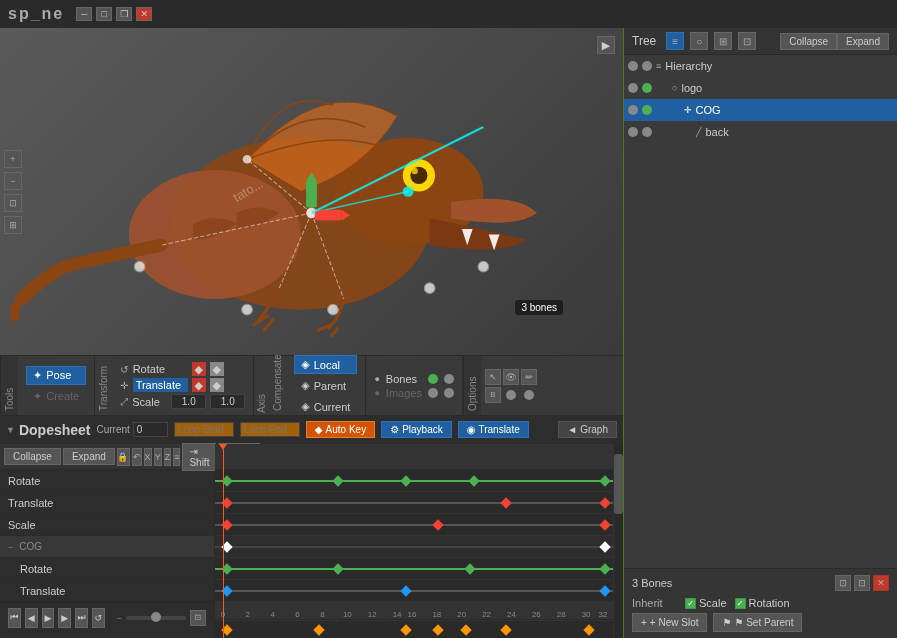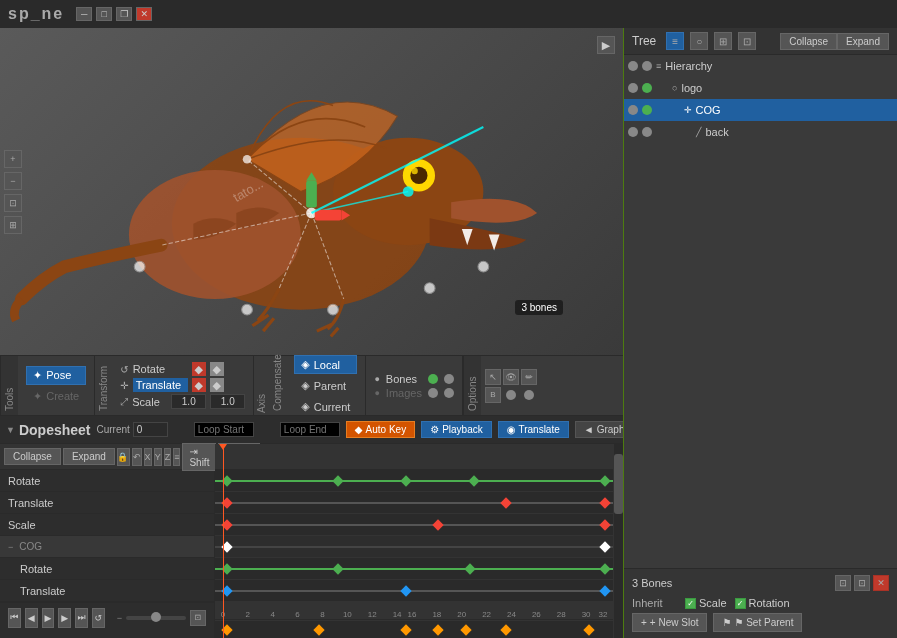--- a/index.html
+++ b/index.html
@@ -90,21 +90,21 @@
     
     
     .dopesheet { background: #333; border-top: 1px solid #2a2a2a; }
     .dopesheet-header { display: flex; align-items: center; padding: 4px 6px; background: #2d2d2d; border-bottom: 1px solid #2a2a2a; gap: 6px; height: 28px; }
     .ds-toggle { display: flex; align-items: center; gap: 4px; cursor: pointer; }
     .ds-arrow { color: #888; font-size: 9px; }
     .ds-title { font-size: 14px; color: #ccc; font-weight: bold; }
     .ds-field { display: flex; align-items: center; gap: 3px; }
     .ds-label { font-size: 10px; color: #aaa; }
     .ds-input { width: 35px; background: #2a2a2a; border: 1px solid #444; color: #ccc; font-size: 10px; padding: 1px 3px; }
-    .ds-input-wide { width: 60px; background: #000000; border: 1px solid #444; color: #ccc; font-size: 10px; padding: 1px 3px; margin-left: 20px; }
+    .ds-input-wide { width: 60px; background: #a16207; border: 1px solid #444; color: #ccc; font-size: 10px; padding: 1px 3px; }
     .ds-btn { display: flex; align-items: center; gap: 3px; padding: 2px 8px; background: #555; border: 1px solid #666; font-size: 10px; color: #ccc; cursor: pointer; white-space: nowrap; }
     .ds-btn.blue { background: #2060a0; border-color: #3070b0; color: #fff; }
     .ds-btn.orange { background: #d35400; border-color: #e67e22; color: #fff; }
     .graph-btn { display: flex; align-items: center; gap: 3px; padding: 2px 8px; background: #444; border: 1px solid #555; font-size: 10px; color: #ccc; cursor: pointer; margin-left: auto; }
     
     
     .ds-content { display: flex; }
     .ds-labels { width: 215px; background: #2d2d2d; border-right: 1px solid #2a2a2a; flex-shrink: 0; }
     .ds-toolbar { display: flex; align-items: center; padding: 3px 4px; gap: 2px; background: #333; border-bottom: 1px solid #2a2a2a; height: 26px; }
     .ds-tool-btn { width: 18px; height: 18px; background: #555; border: 1px solid #666; display: flex; align-items: center; justify-content: center; font-size: 9px; cursor: pointer; color: #aaa; }

